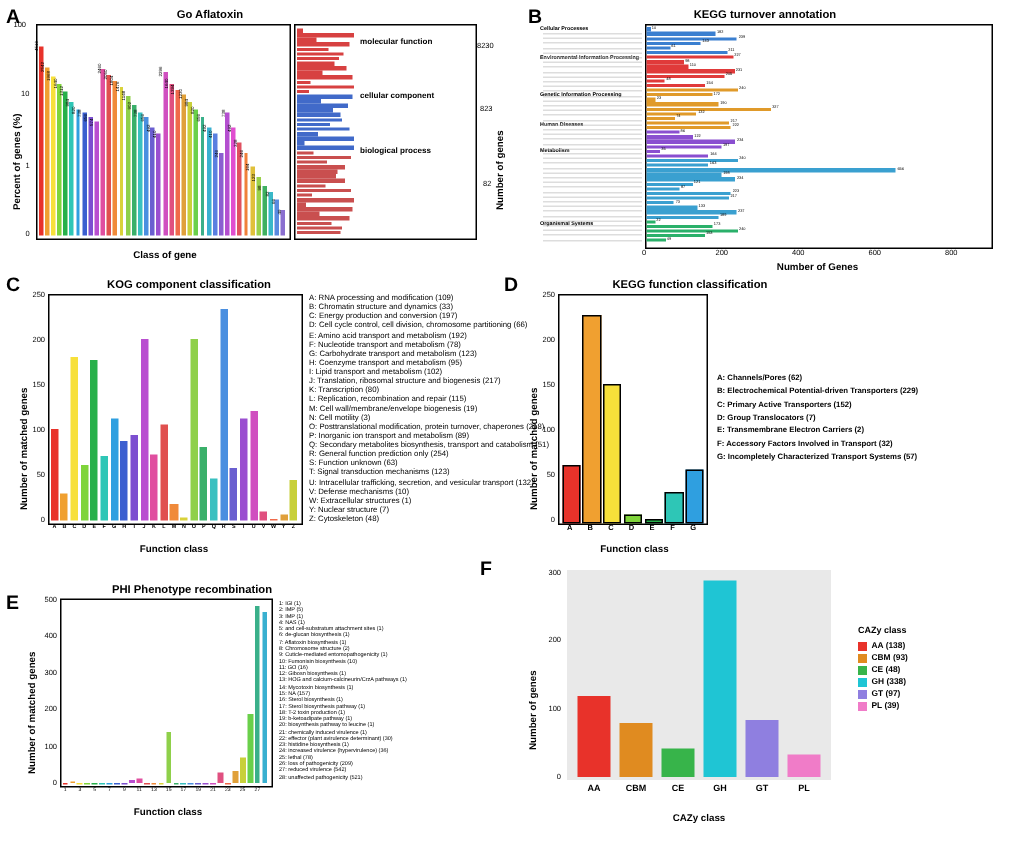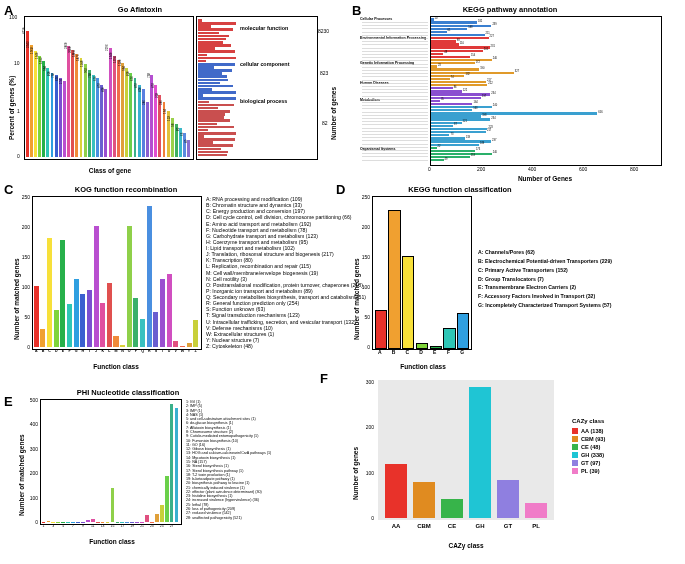--- a/index.html
+++ b/index.html
@@ -160,21 +160,21 @@
     <div class="hbar" style="left:198px;top:135.04545454545456px;width:6.315202619272936px;height:2.6363636363636362px;background:#c03030;opacity:.85;"></div>
     <div class="hbar" style="left:198px;top:138.1818181818182px;width:37.34004272036815px;height:2.6363636363636362px;background:#c03030;opacity:.85;"></div>
     <div class="hbar" style="left:198px;top:141.3181818181818px;width:14.906564507466932px;height:2.6363636363636362px;background:#c03030;opacity:.85;"></div>
     <div class="hbar" style="left:198px;top:144.45454545454544px;width:34.52954114343591px;height:2.6363636363636362px;background:#c03030;opacity:.85;"></div>
     <div class="hbar" style="left:198px;top:147.5909090909091px;width:22.77369108686793px;height:2.6363636363636362px;background:#c03030;opacity:.85;"></div>
     <div class="hbar" style="left:198px;top:150.72727272727272px;width:29.69176767514032px;height:2.6363636363636362px;background:#c03030;opacity:.85;"></div>
     <div class="hbar" style="left:198px;top:153.86363636363635px;width:29.3941767141908px;height:2.6363636363636362px;background:#c03030;opacity:.85;"></div>
   </div>
 
 <div class="plabel" style="left:352px;top:3px;">B</div>
-<div class="ptitle" style="left:420px;top:5px;width:180px;">KEGG pathway annotation</div>
+<div class="ptitle" style="left:420px;top:5px;width:180px;">KEGG turnover annotation</div>
 <div class="frame" style="left:430px;top:16px;width:230px;height:148px;"></div>
 <div class="axtitle" style="left:470px;top:175px;width:150px;">Number of Genes</div>
 <div class="tick" style="left:428px;top:166px;">0</div>
 <div class="tick" style="left:477px;top:166px;">200</div>
 <div class="tick" style="left:528px;top:166px;">400</div>
 <div class="tick" style="left:579px;top:166px;">600</div>
 <div class="tick" style="left:630px;top:166px;">800</div>
 <div id="b-groups">
     <div class="tiny" style="left:360px;top:18px;font-weight:bold;font-size:3.6px;">Cellular Processes</div>
     <div class="tiny" style="left:360px;top:37px;font-weight:bold;font-size:3.6px;">Environmental Information Processing</div>
@@ -316,21 +316,21 @@
     <div class="tiny" style="left:475.8974985026088px;top:149.1782608695652px;font-size:2.6px;">173</div>
     <div class="hbar" style="left:431px;top:152.90869565217392px;width:60.694561603335785px;height:2.3304347826086955px;background:#2ab06a;"></div>
     <div class="tiny" style="left:492.6945616033358px;top:152.3086956521739px;font-size:2.6px;">240</div>
     <div class="hbar" style="left:431px;top:156.03913043478263px;width:38.67203169302732px;height:2.3304347826086955px;background:#2ab06a;"></div>
     <div class="tiny" style="left:470.6720316930273px;top:155.4391304347826px;font-size:2.6px;">153</div>
     <div class="hbar" style="left:431px;top:159.16956521739132px;width:12.537865288678688px;height:2.3304347826086955px;background:#2ab06a;"></div>
     <div class="tiny" style="left:444.5378652886787px;top:158.5695652173913px;font-size:2.6px;">49</div>
   </div>
 
 <div class="plabel" style="left:4px;top:182px;">C</div>
-<div class="ptitle" style="left:46px;top:185px;width:160px;">KOG function recombination</div>
+<div class="ptitle" style="left:46px;top:185px;width:160px;">KOG component classification</div>
 <div class="frame" style="left:32px;top:196px;width:168px;height:152px;"></div>
 <div class="ytitle" style="left:13px;top:340px;">Number of matched genes</div>
 <div class="axtitle" style="left:66px;top:363px;width:100px;">Function class</div>
 <div id="c-yticks">
     <div class="tick" style="left:16px;top:344px;text-align:right;width:14px;">0</div>
     <div class="tick" style="left:16px;top:314px;text-align:right;width:14px;">50</div>
     <div class="tick" style="left:16px;top:284px;text-align:right;width:14px;">100</div>
     <div class="tick" style="left:16px;top:254px;text-align:right;width:14px;">150</div>
     <div class="tick" style="left:16px;top:224px;text-align:right;width:14px;">200</div>
     <div class="tick" style="left:16px;top:194px;text-align:right;width:14px;">250</div>
@@ -418,21 +418,21 @@
     <div class="catlab" style="left:386.7142857142857px;top:349px;width:13.714285714285714px;font-size:5px;">B</div>
     <div class="catlab" style="left:400.42857142857144px;top:349px;width:13.714285714285714px;font-size:5px;">C</div>
     <div class="catlab" style="left:414.1428571428571px;top:349px;width:13.714285714285714px;font-size:5px;">D</div>
     <div class="catlab" style="left:427.85714285714283px;top:349px;width:13.714285714285714px;font-size:5px;">E</div>
     <div class="catlab" style="left:441.57142857142856px;top:349px;width:13.714285714285714px;font-size:5px;">F</div>
     <div class="catlab" style="left:455.2857142857143px;top:349px;width:13.714285714285714px;font-size:5px;">G</div>
   </div>
 <div id="d-legend" class="legend" style="left:478px;top:248px;width:200px;font-weight:bold;line-height:1.7;"><div style="white-space:nowrap;">A: Channels/Pores (62)</div><div style="white-space:nowrap;">B: Electrochemical Potential-driven Transporters (229)</div><div style="white-space:nowrap;">C: Primary Active Transporters (152)</div><div style="white-space:nowrap;">D: Group Translocators (7)</div><div style="white-space:nowrap;">E: Transmembrane Electron Carriers (2)</div><div style="white-space:nowrap;">F: Accessory Factors Involved in Transport (32)</div><div style="white-space:nowrap;">G: Incompletely Characterized Transport Systems (57)</div></div>
 
 <div class="plabel" style="left:4px;top:394px;">E</div>
-<div class="ptitle" style="left:44px;top:388px;width:168px;">PHI Nucleotide classification</div>
+<div class="ptitle" style="left:44px;top:388px;width:168px;">PHI Phenotype recombination</div>
 <div class="frame" style="left:40px;top:399px;width:140px;height:124px;"></div>
 <div class="ytitle" style="left:18px;top:516px;">Number of matched genes</div>
 <div class="axtitle" style="left:66px;top:538px;width:92px;">Function class</div>
 <div id="e-yticks">
     <div class="tick" style="left:24px;top:519px;text-align:right;width:14px;">0</div>
     <div class="tick" style="left:24px;top:494.6px;text-align:right;width:14px;">100</div>
     <div class="tick" style="left:24px;top:470.2px;text-align:right;width:14px;">200</div>
     <div class="tick" style="left:24px;top:445.8px;text-align:right;width:14px;">300</div>
     <div class="tick" style="left:24px;top:421.4px;text-align:right;width:14px;">400</div>
     <div class="tick" style="left:24px;top:397px;text-align:right;width:14px;">500</div>

